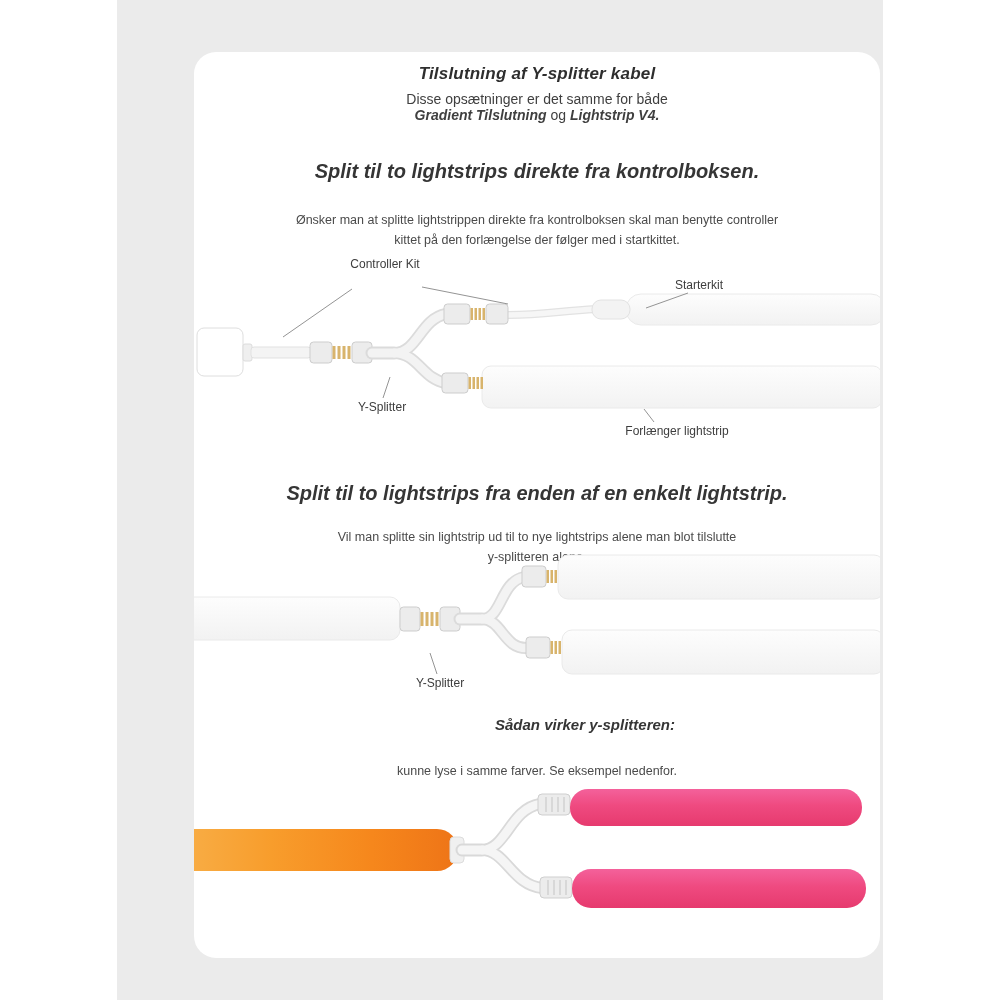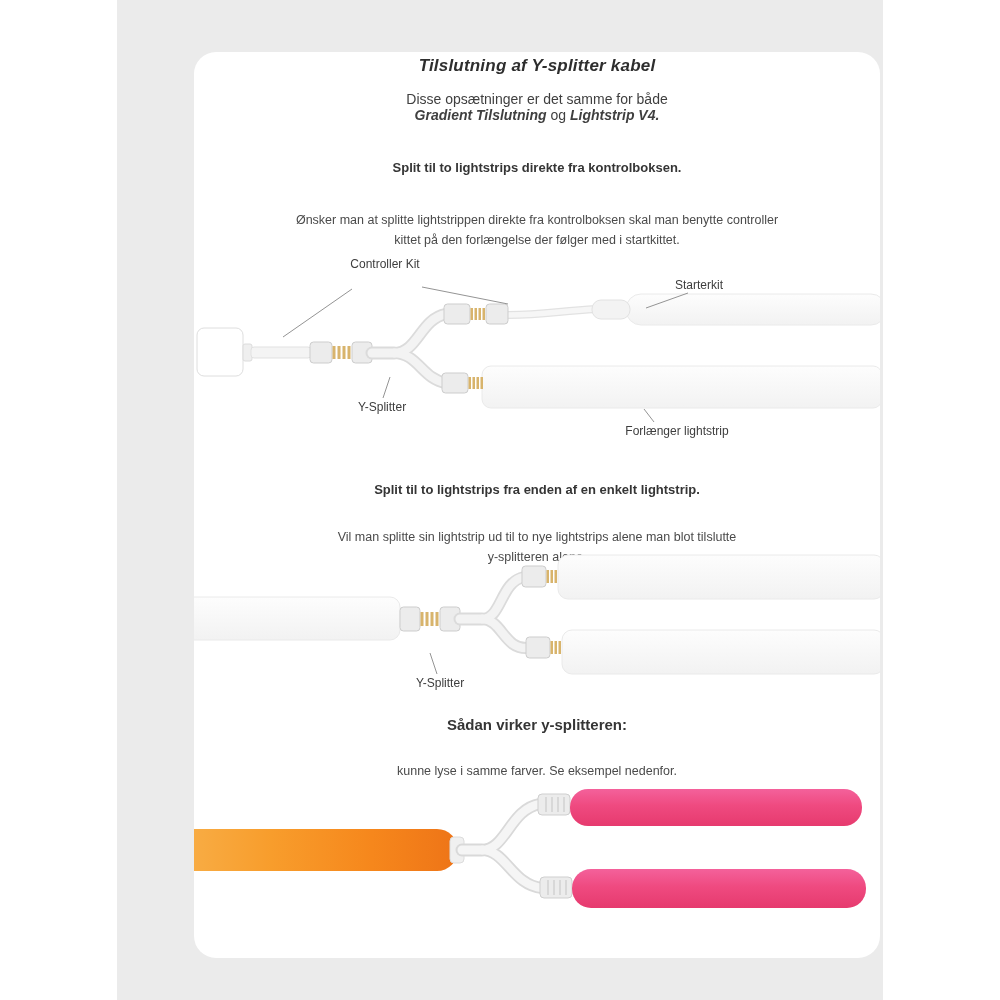--- a/index.html
+++ b/index.html
@@ -19,37 +19,37 @@
     background:#ffffff; border-radius:22px; overflow:hidden;
   }
   .abs { position:absolute; }
   .ctr { left:0; width:100%; text-align:center; }
   .title {
     font-size:17px; font-weight:bold; font-style:italic; color:#2e2e2e;
     letter-spacing:0.2px;
   }
   .subtitle { font-size:14px; color:#3f3f3f; }
   .subtitle .bi { font-weight:bold; font-style:italic; }
-  .sec-heading { font-size:13px; font-weight:bold; color:#353535; }
-  .sec-heading.it { font-size:15px; }
+  .sec-heading { font-size:20px; font-weight:bold; color:#353535;font-style:italic; }
+  .sec-heading.it { font-size:15px;margin-left:48px; }
   .body-text { font-size:12.5px; color:#4a4a4a; line-height:19.5px;margin-top:20px; }
   .dlabel {
     position:absolute; font-size:12px; color:#3d3d3d;
     transform:translateX(-50%); white-space:nowrap; z-index:3;
   }
   svg { position:absolute; left:0; z-index:1; }
 </style>
 </head>
 <body>
 
 <div class="gray-bg"></div>
 
 <div class="card">
 
-  <div class="abs ctr title" style="top:4px">Tilslutning af Y-splitter kabel</div>
+  <div class="abs ctr title" style="top:12px">Tilslutning af Y-splitter kabel</div>
   <div class="abs ctr subtitle" style="top:39px">Disse opsætninger er det samme for både</div>
   <div class="abs ctr subtitle" style="top:55px">
     <span class="bi">Gradient Tilslutning</span><span> og </span><span class="bi">Lightstrip V4.</span>
   </div>
 
   <div class="abs ctr sec-heading" style="top:108px">Split til to lightstrips direkte fra kontrolboksen.</div>
   <div class="abs ctr body-text" style="top:139px">
     <div>Ønsker man at splitte lightstrippen direkte fra kontrolboksen skal man benytte controller</div>
     <div>kittet på den forlængelse der følger med i startkittet.</div>
   </div>

